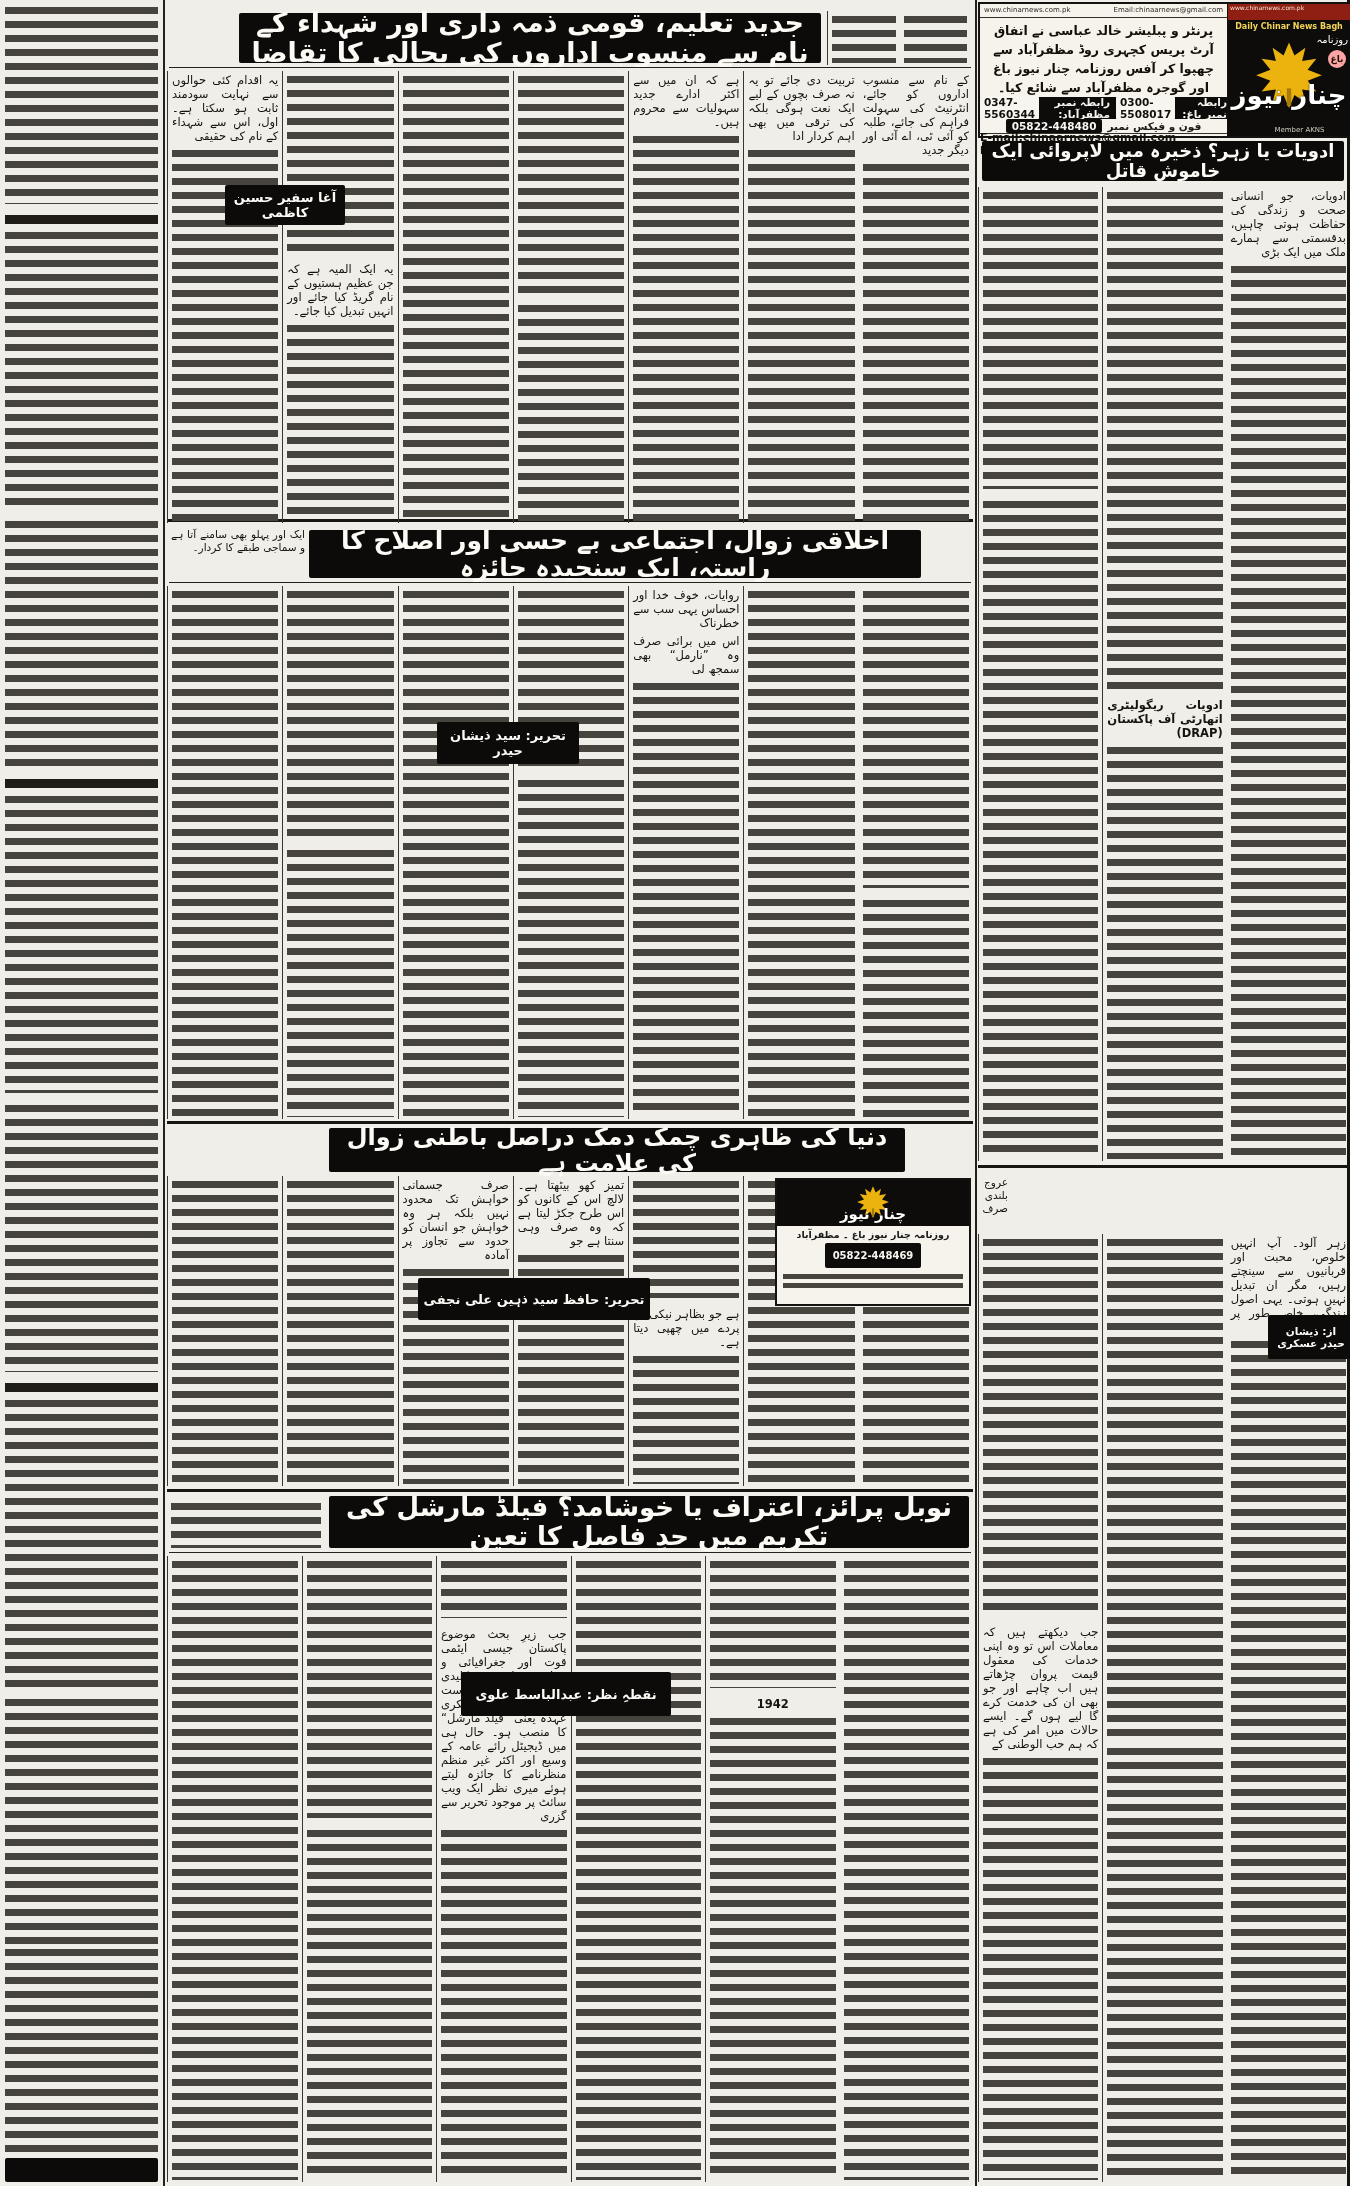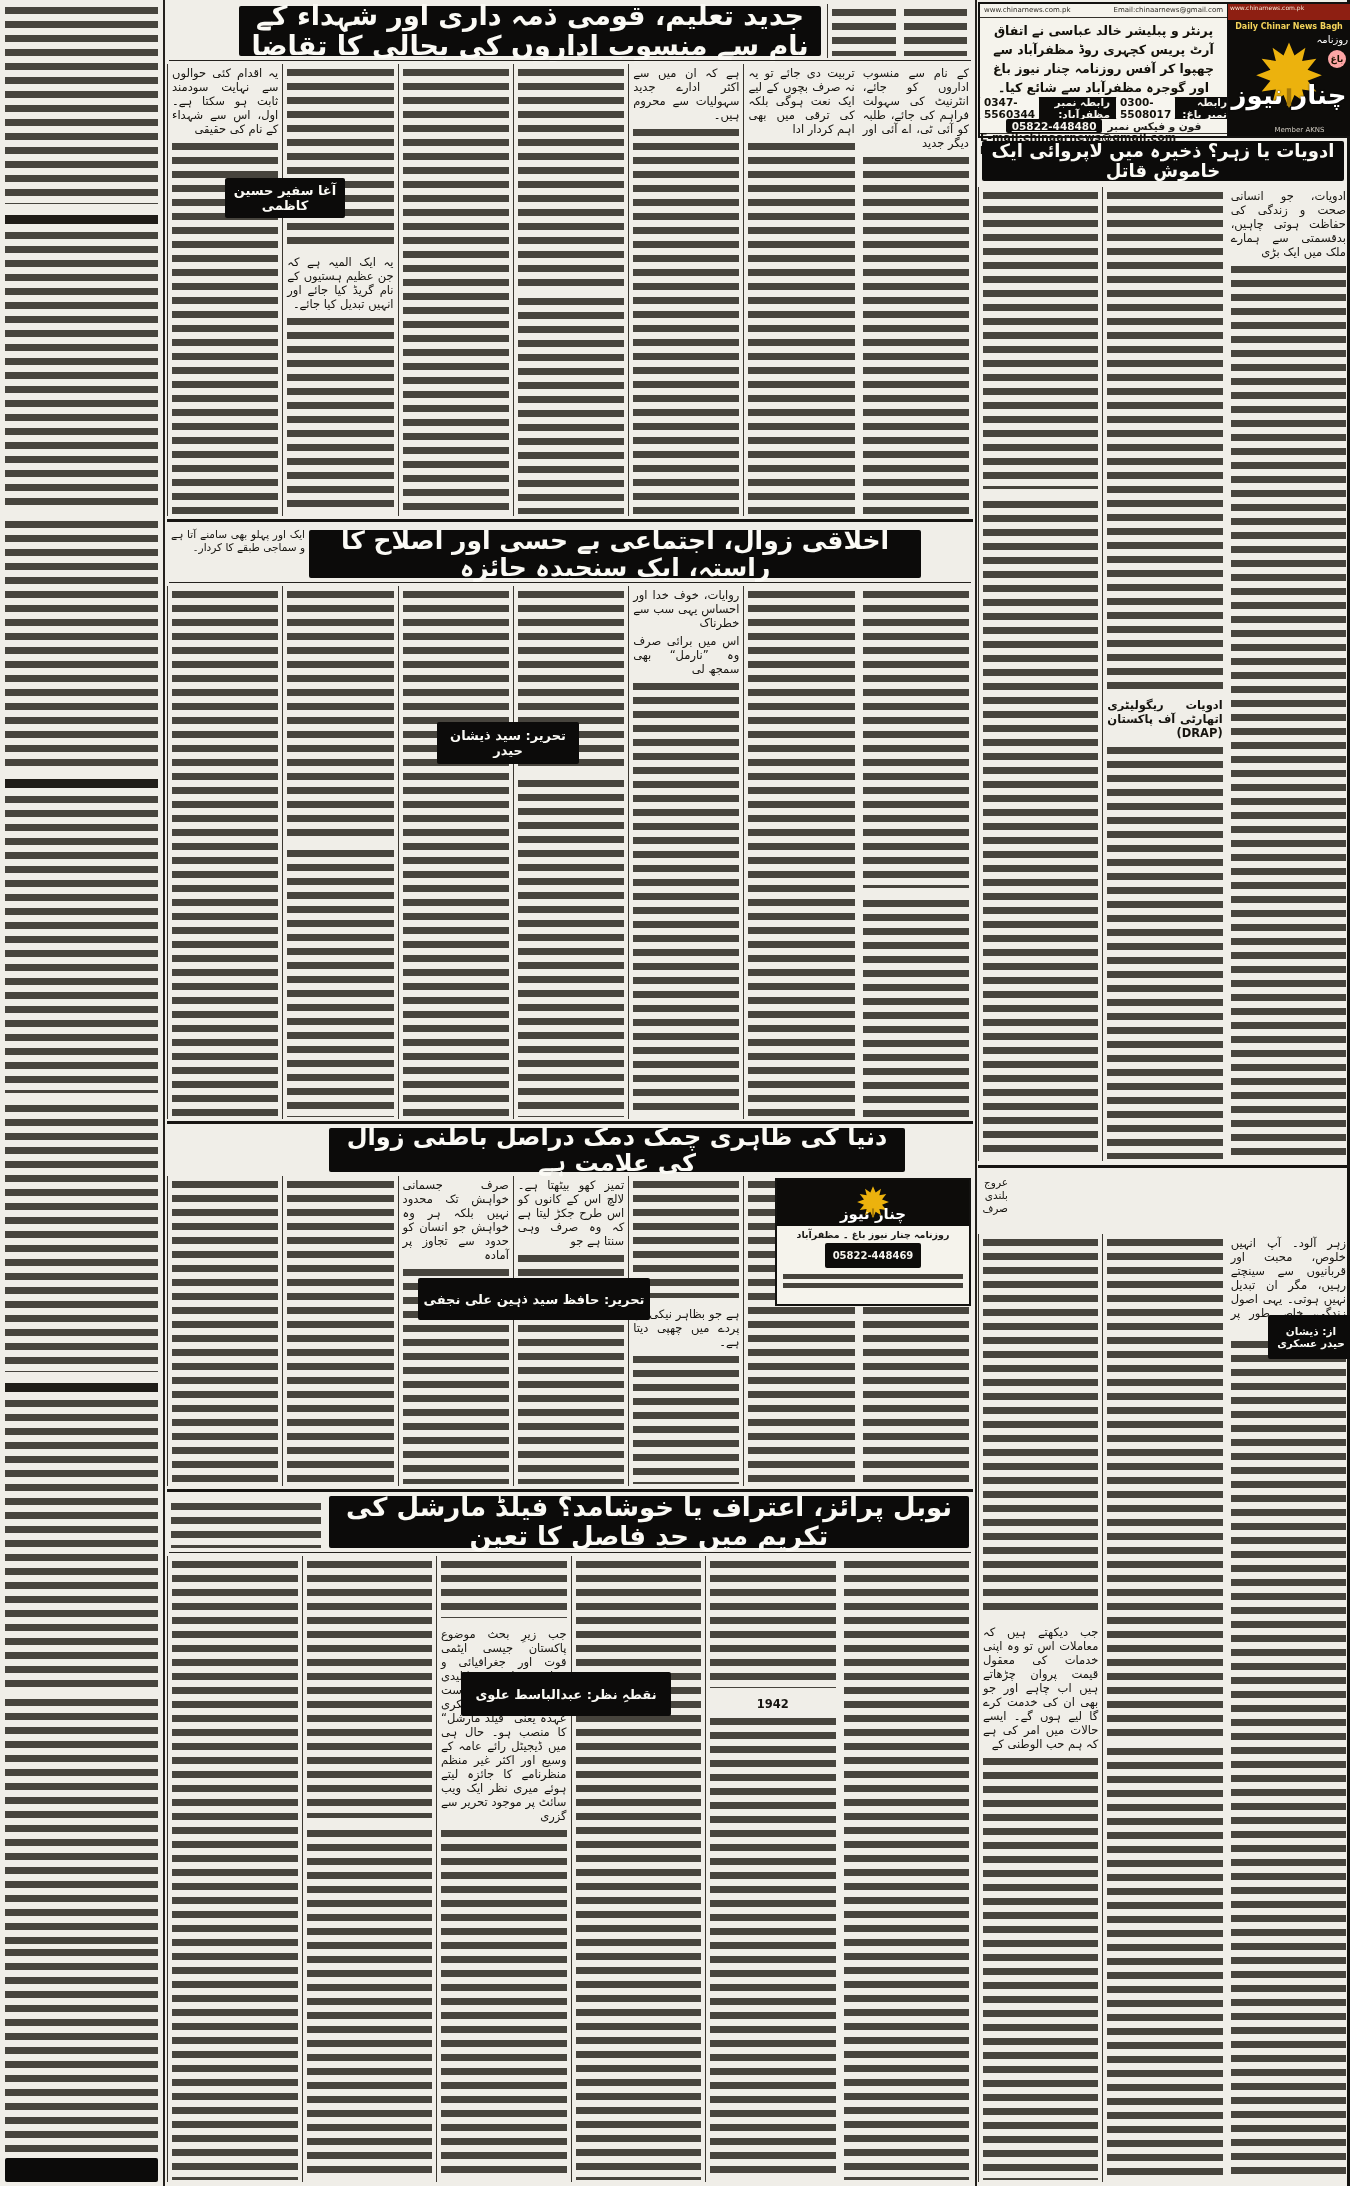--- a/index.html
+++ b/index.html
@@ -31,21 +31,21 @@
   .mh-member{position:absolute;bottom:2px;left:0;right:0;text-align:center;color:#cfcac0;font-size:7px;z-index:3;margin-left:21px;}
   .mh-roz{position:absolute;top:30px;right:2px;color:#fff;font-size:10px;direction:rtl;z-index:3;}
   .mh-bagh{position:absolute;top:46px;right:4px;background:#fca5a5;color:#1b1200;font-size:9px;font-weight:700;border-radius:50%;width:18px;height:18px;display:flex;align-items:center;justify-content:center;z-index:3;}
   .leaf{position:absolute;left:50%;top:54%;transform:translate(-50%,-50%);}
   .mh-body{flex:1;display:flex;flex-direction:column;}
   .mh-tiny{height:13px;border-bottom:1px solid #33302a;font-size:7px;line-height:13px;color:#2b2822;display:flex;justify-content:space-between;padding:0 4px;direction:ltr;}
   .mh-printer{flex:1;padding:3px 6px 0;direction:rtl;text-align:center;font-size:12.5px;font-weight:700;line-height:19px;color:#121009;}
   .mh-contactbar{height:22px;background:#0d0c0a;color:#f7f5ef;direction:rtl;display:flex;align-items:center;justify-content:center;gap:6px;font-size:10.5px;font-weight:700;}
   .mh-contactbar .num{background:#f7f5ef;color:#121009;padding:0 4px;border-radius:2px;direction:ltr;}
   .mh-phoneline{height:20px;display:flex;align-items:center;justify-content:center;gap:5px;direction:rtl;font-size:10.5px;font-weight:700;}
-  .mh-phoneline .pill{background:#0d0c0a;color:#f7f5ef;padding:1px 6px;border-radius:2px;direction:ltr;text-decoration:underline;}
+  .mh-phoneline .pill{background:#0d0c0a;color:#f7f5ef;padding:1px 6px;border-radius:2px;direction:ltr;}
   .mh-emails{height:20px;border-top:1px solid #33302a;font-size:11px;font-weight:700;display:flex;align-items:center;justify-content:center;direction:ltr;color:#15130e;}
   
   .mini-mast{position:absolute;border:2px solid #131210;background:#f5f3ec;z-index:5;display:flex;flex-direction:column;align-items:stretch;overflow:hidden;}
   .mm-logo{height:46px;background:#0d0c0a;position:relative;}
   .mm-name{position:absolute;bottom:3px;left:0;right:0;text-align:center;color:#fff;font-size:15px;font-weight:700;direction:rtl;z-index:3;}
   .mm-line{text-align:center;font-size:9.5px;font-weight:700;direction:rtl;padding:3px 2px 1px;}
   .mm-pill{margin:2px auto;background:#0d0c0a;color:#f7f5ef;font-size:10px;font-weight:700;padding:7px 8px;border-radius:2px;direction:ltr;width:max-content;}
   .mm-faux{height:18px;margin:2px 6px 4px;background:repeating-linear-gradient(180deg,rgba(0,0,0,0) 0 2px,#47443d 2px 7px,rgba(0,0,0,0) 7px 9px);}
   .sideblock{position:absolute;direction:rtl;font-size:10.5px;line-height:13px;text-align:justify;color:#16140f;overflow:hidden;}
   .thinrule{position:absolute;height:1px;background:#24211d;}
@@ -119,21 +119,21 @@
         <span class="num">0347-5560344</span>
       </div>
       <div class="mh-phoneline">
         <span>فون و فیکس نمبر</span>
         <span class="pill">05822-448480</span>
       </div>
       <div class="mh-emails">E-mail:chinaarnews@gmail.com   kpsmzd@gmail.com</div>
     </div>
   </div>
 
-  <div class="region" style="left:167px;top:0;width:806px;height:519px">
+  <div class="region" style="left:167px;top:7px;width:806px;height:519px">
     <div class="hbar" style="left:72px;top:6px;width:582px;height:50px;font-size:27px">جدید تعلیم، قومی ذمہ داری اور شہداء کے نام سے منسوب اداروں کی بحالی کا تقاضا</div>
     <div class="cols" style="left:660px;top:4px;width:144px;height:54px">
       <div class="col">
           <div class="faux fill"></div>
         </div>
       <div class="col last">
           <div class="faux fill"></div>
         </div>
     </div>
     <div class="thinrule" style="left:2px;top:60px;width:802px"></div>

